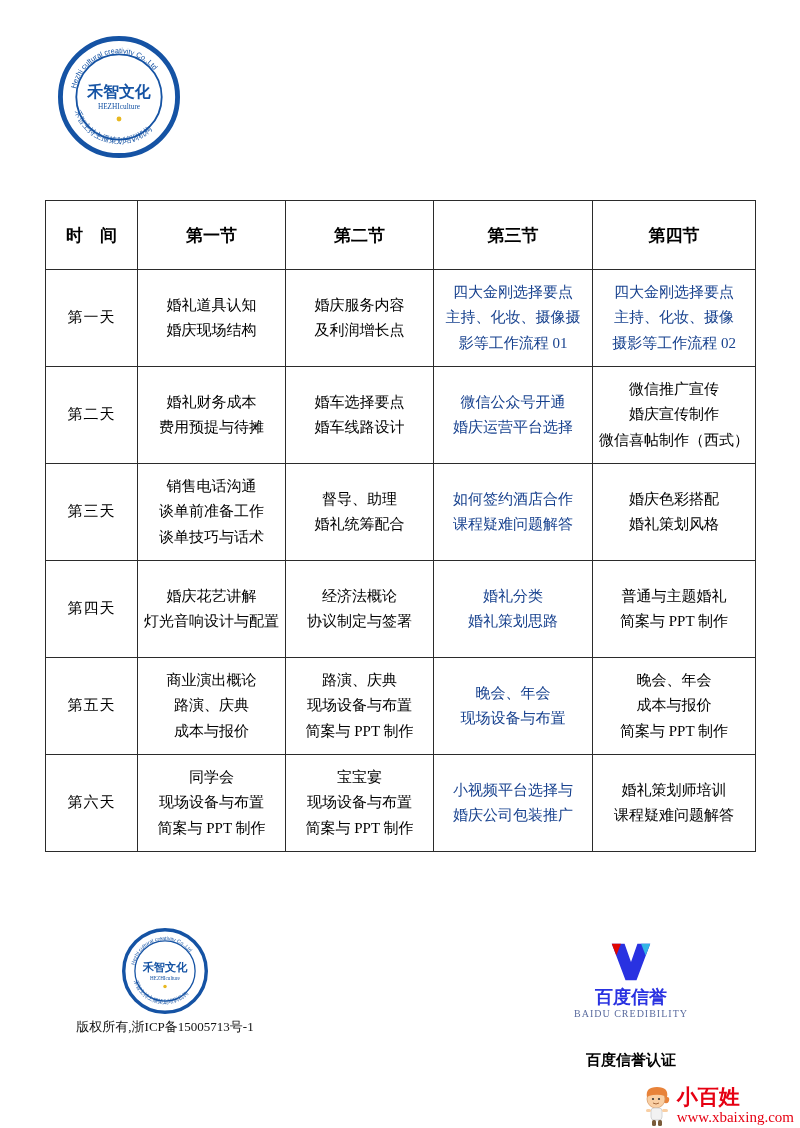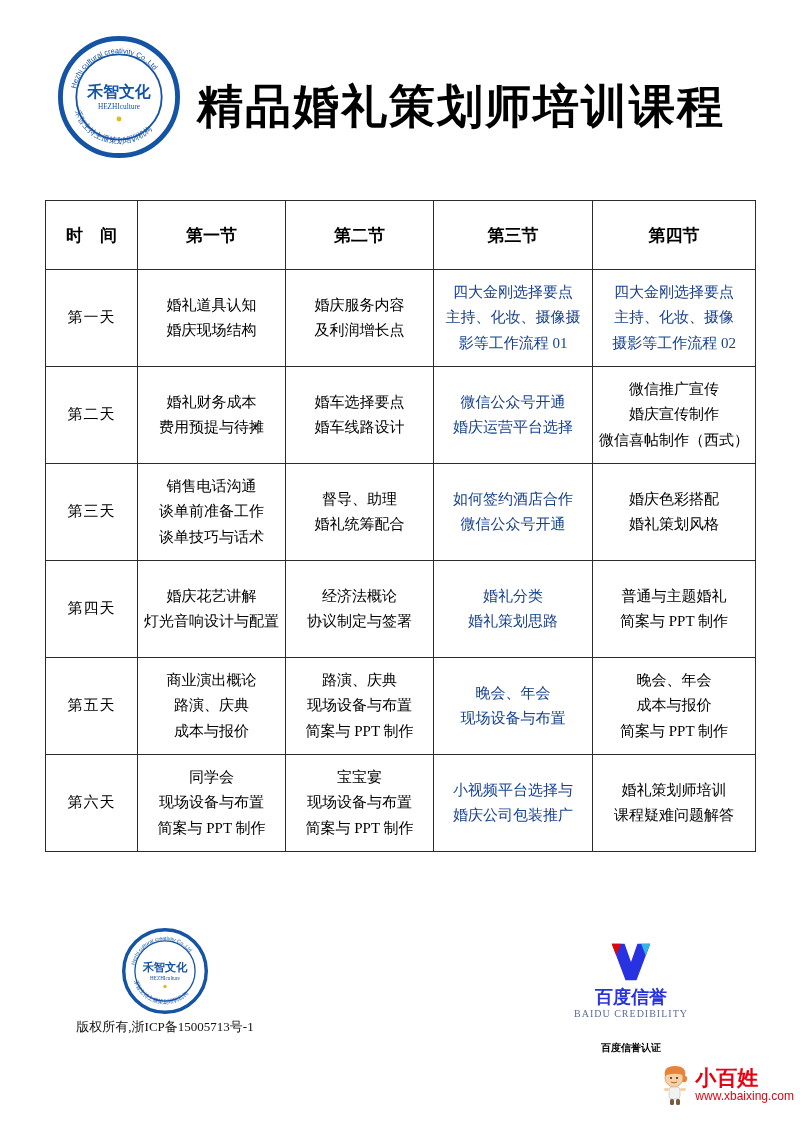--- a/index.html
+++ b/index.html
@@ -33,29 +33,29 @@
   .footer-left{position:absolute;left:60px;top:928px;width:210px;text-align:center;}
   .footer-left .logo-bottom{width:86px;height:86px;display:inline-block;}
   .copyright{font-size:13px;color:#111;}
   .footer-mid{position:absolute;left:320px;top:926px;width:210px;text-align:center;}
   .footer-mid .badge{width:76px;height:90px;display:inline-block;}
   .police-text{margin-top:6px;font-size:15px;font-weight:bold;color:#000;}
   .footer-right{position:absolute;left:556px;top:940px;width:150px;text-align:center;}
   .footer-right .baidu-icon{width:46px;height:44px;display:inline-block;}
   .baidu-name{font-size:18px;font-weight:bold;color:#2932e1;line-height:1.1;}
   .baidu-en{font-size:10px;letter-spacing:1px;color:#5a6b9e;}
-  .baidu-cert{margin-top:22px;font-size:10px;font-weight:bold;color:#000;}
+  .baidu-cert{margin-top:32px;font-size:15px;font-weight:bold;color:#000;}
   
   .watermark{
-    position:absolute;right:6px;bottom:22px;display:flex;align-items:center;gap:4px;
+    position:absolute;right:6px;bottom:1px;display:flex;align-items:center;gap:4px;
     font-family:"Liberation Sans","DejaVu Sans",sans-serif;
   }
   .wm-texts{display:flex;flex-direction:column;align-items:flex-start;line-height:1.15;}
   .wm-name{font-size:21px;font-weight:bold;color:#e60012;}
-  .wm-url{font-size:12px;color:#e60012;}
+  .wm-url{font-size:15px;color:#e60012;font-family:Liberation Serif, serif;}
 </style>
 </head>
 <body>
 
 <div class="page">
 
   <div class="logo-top">
     <svg viewBox="0 0 100 100" width="122" height="122">
       <circle cx="50" cy="50" r="48" fill="#ffffff" stroke="#1553a4" stroke-width="4"></circle>
       <circle cx="50" cy="50" r="35" fill="#ffffff" stroke="#1553a4" stroke-width="1.5"></circle>
@@ -68,21 +68,20 @@
       </text>
       <text font-size="6.5" fill="#1553a4" font-family="Liberation Sans, sans-serif">
         <textPath href="#arc-bot-1" startOffset="10%">禾智主持主播策划培训机构</textPath>
       </text>
       <text x="50" y="50" text-anchor="middle" font-size="13" font-weight="bold" fill="#1553a4">禾智文化</text>
       <text x="50" y="60" text-anchor="middle" font-size="6" fill="#1553a4">HEZHIculture</text>
       <circle cx="50" cy="68" r="2" fill="#e8b820"></circle>
     </svg>
   </div>
 
-  <div class="page-title">精品婚礼策划师培训课程</div>
 
   <table class="course">
     <colgroup>
       <col style="width:92px">
         <col style="width:148px">
         <col style="width:148px">
         <col style="width:159px">
         <col style="width:163px">
     </colgroup>
     <thead>
@@ -121,21 +120,21 @@
 微信喜帖制作（西式）</td>
       </tr>
       <tr>
         <td class="day">第三天</td>
         <td>销售电话沟通
 谈单前准备工作
 谈单技巧与话术</td>
         <td>督导、助理
 婚礼统筹配合</td>
         <td class="blue">如何签约酒店合作
-微信公众号开通</td>
+课程疑难问题解答</td>
         <td>婚庆色彩搭配
 婚礼策划风格</td>
       </tr>
       <tr>
         <td class="day">第四天</td>
         <td>婚庆花艺讲解
 灯光音响设计与配置</td>
         <td>经济法概论
 协议制定与签署</td>
         <td class="blue">婚礼分类

